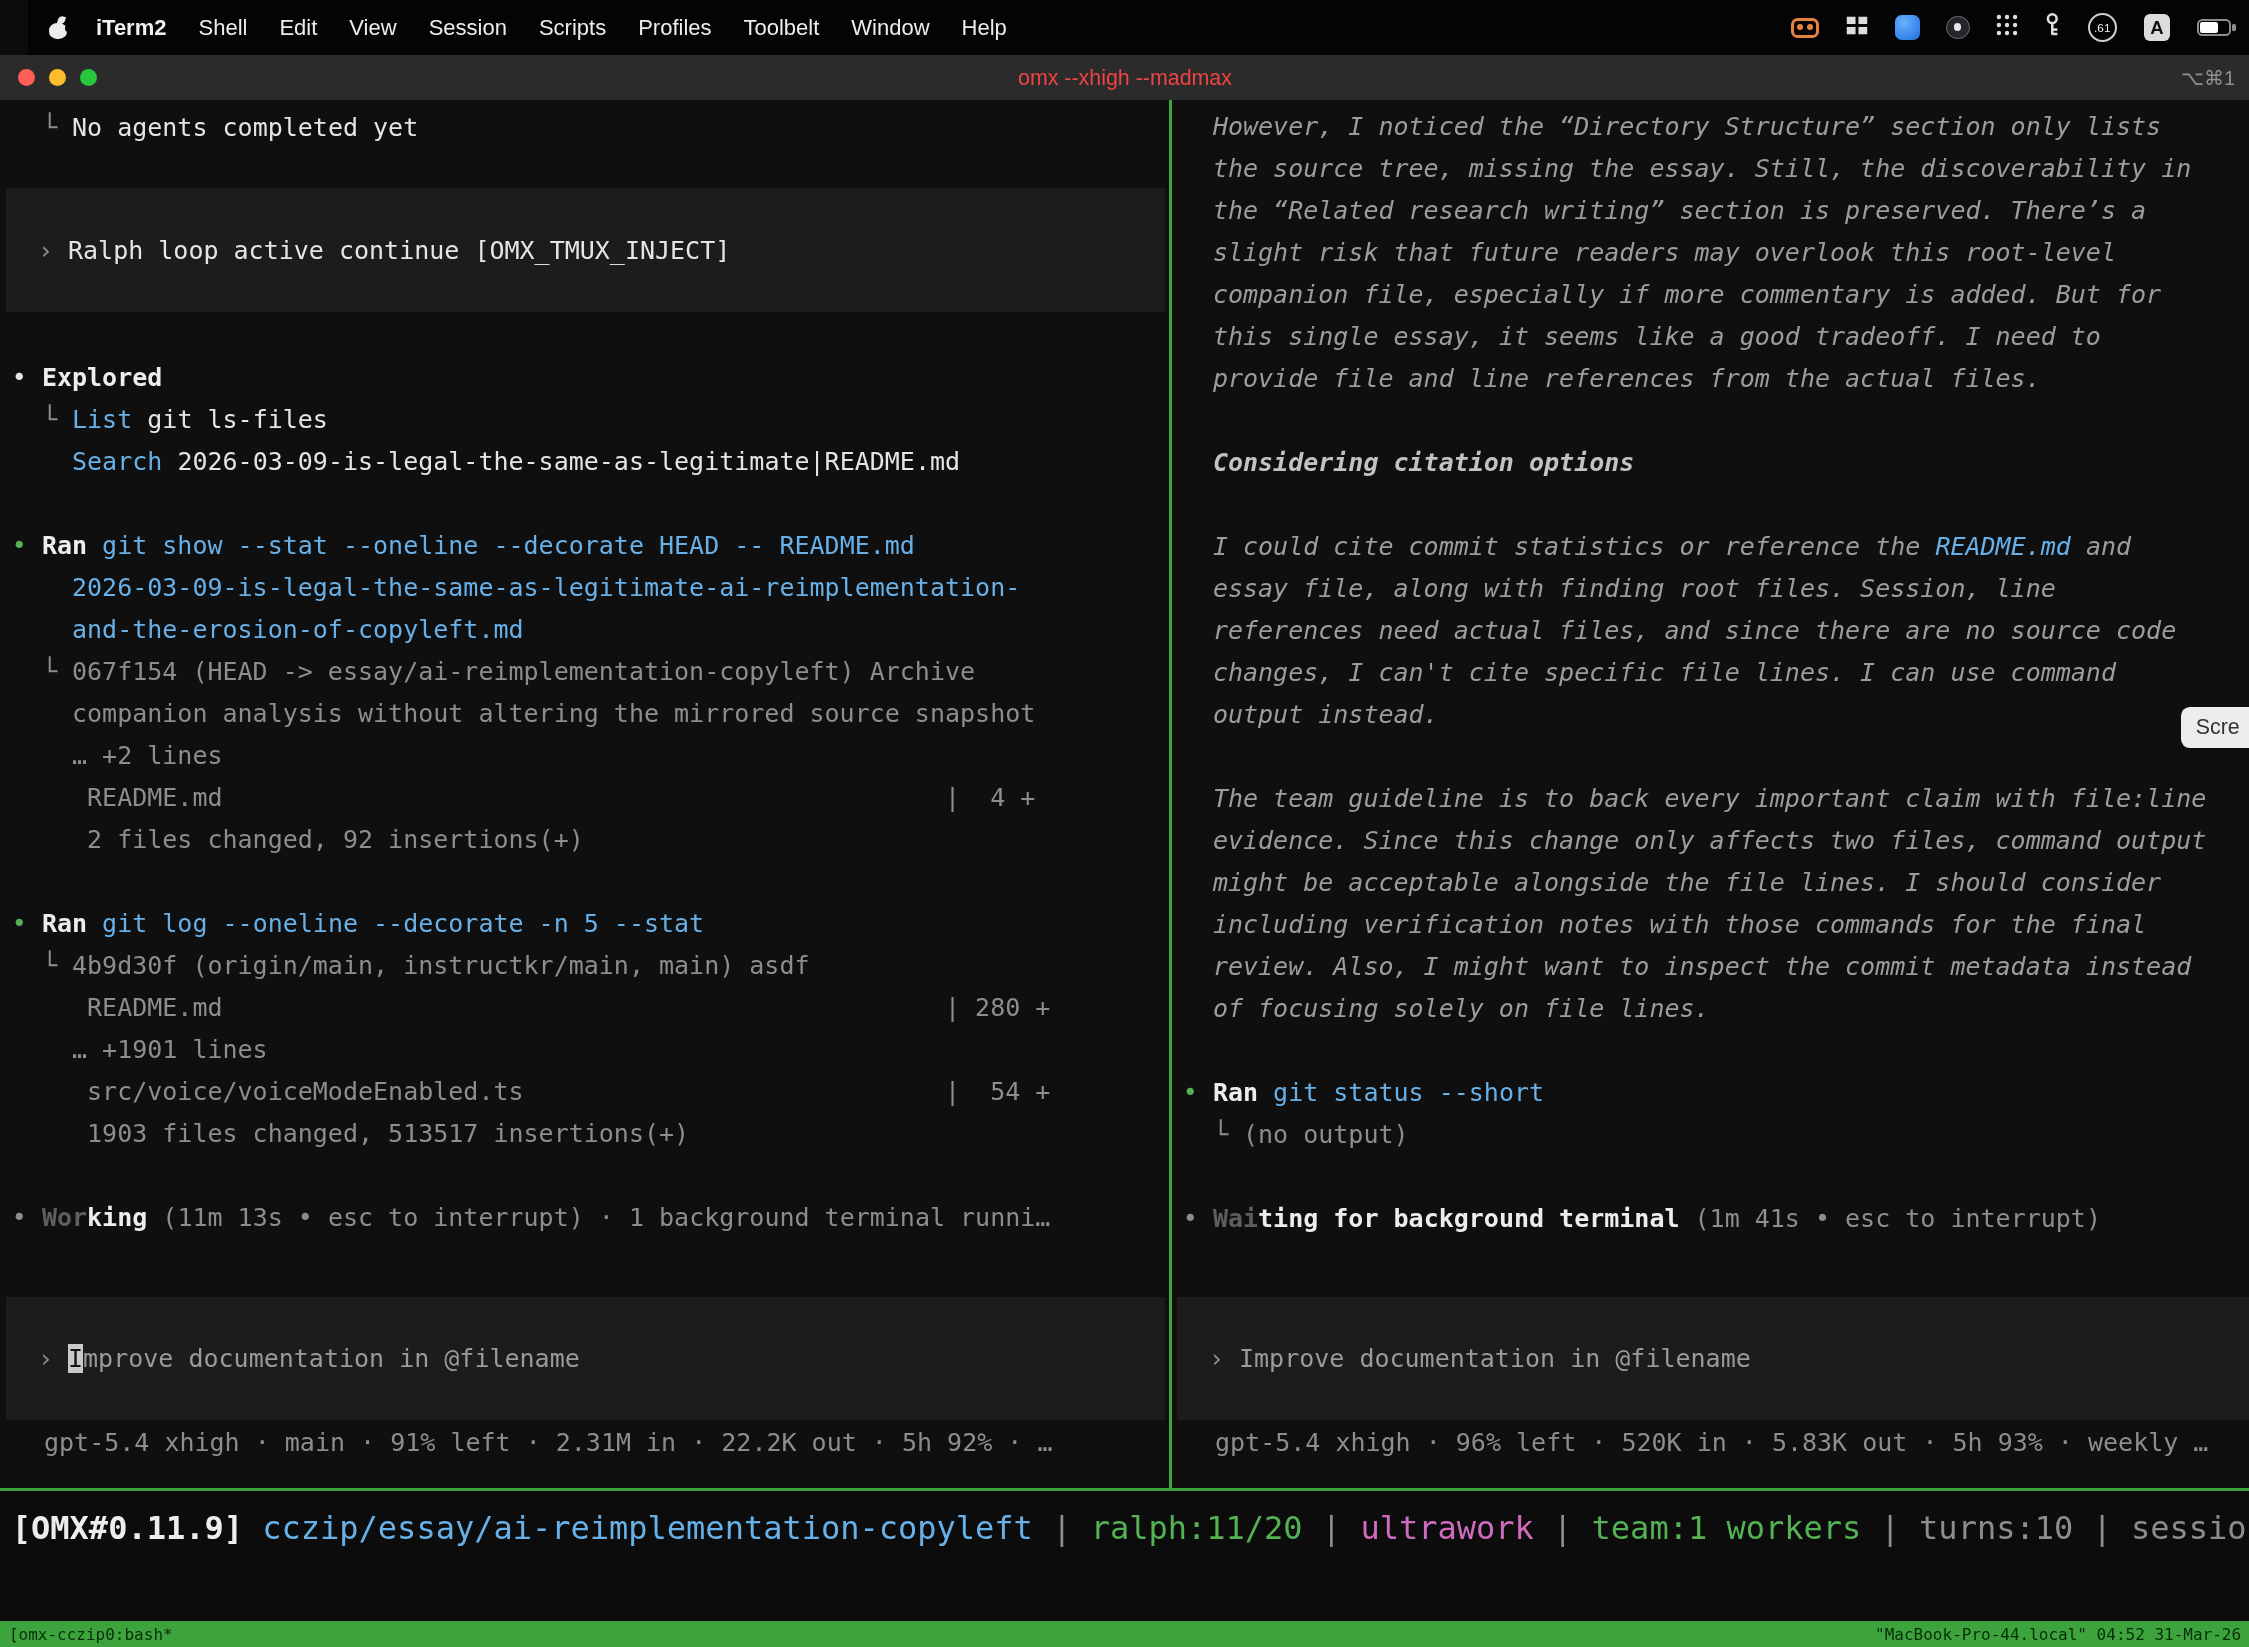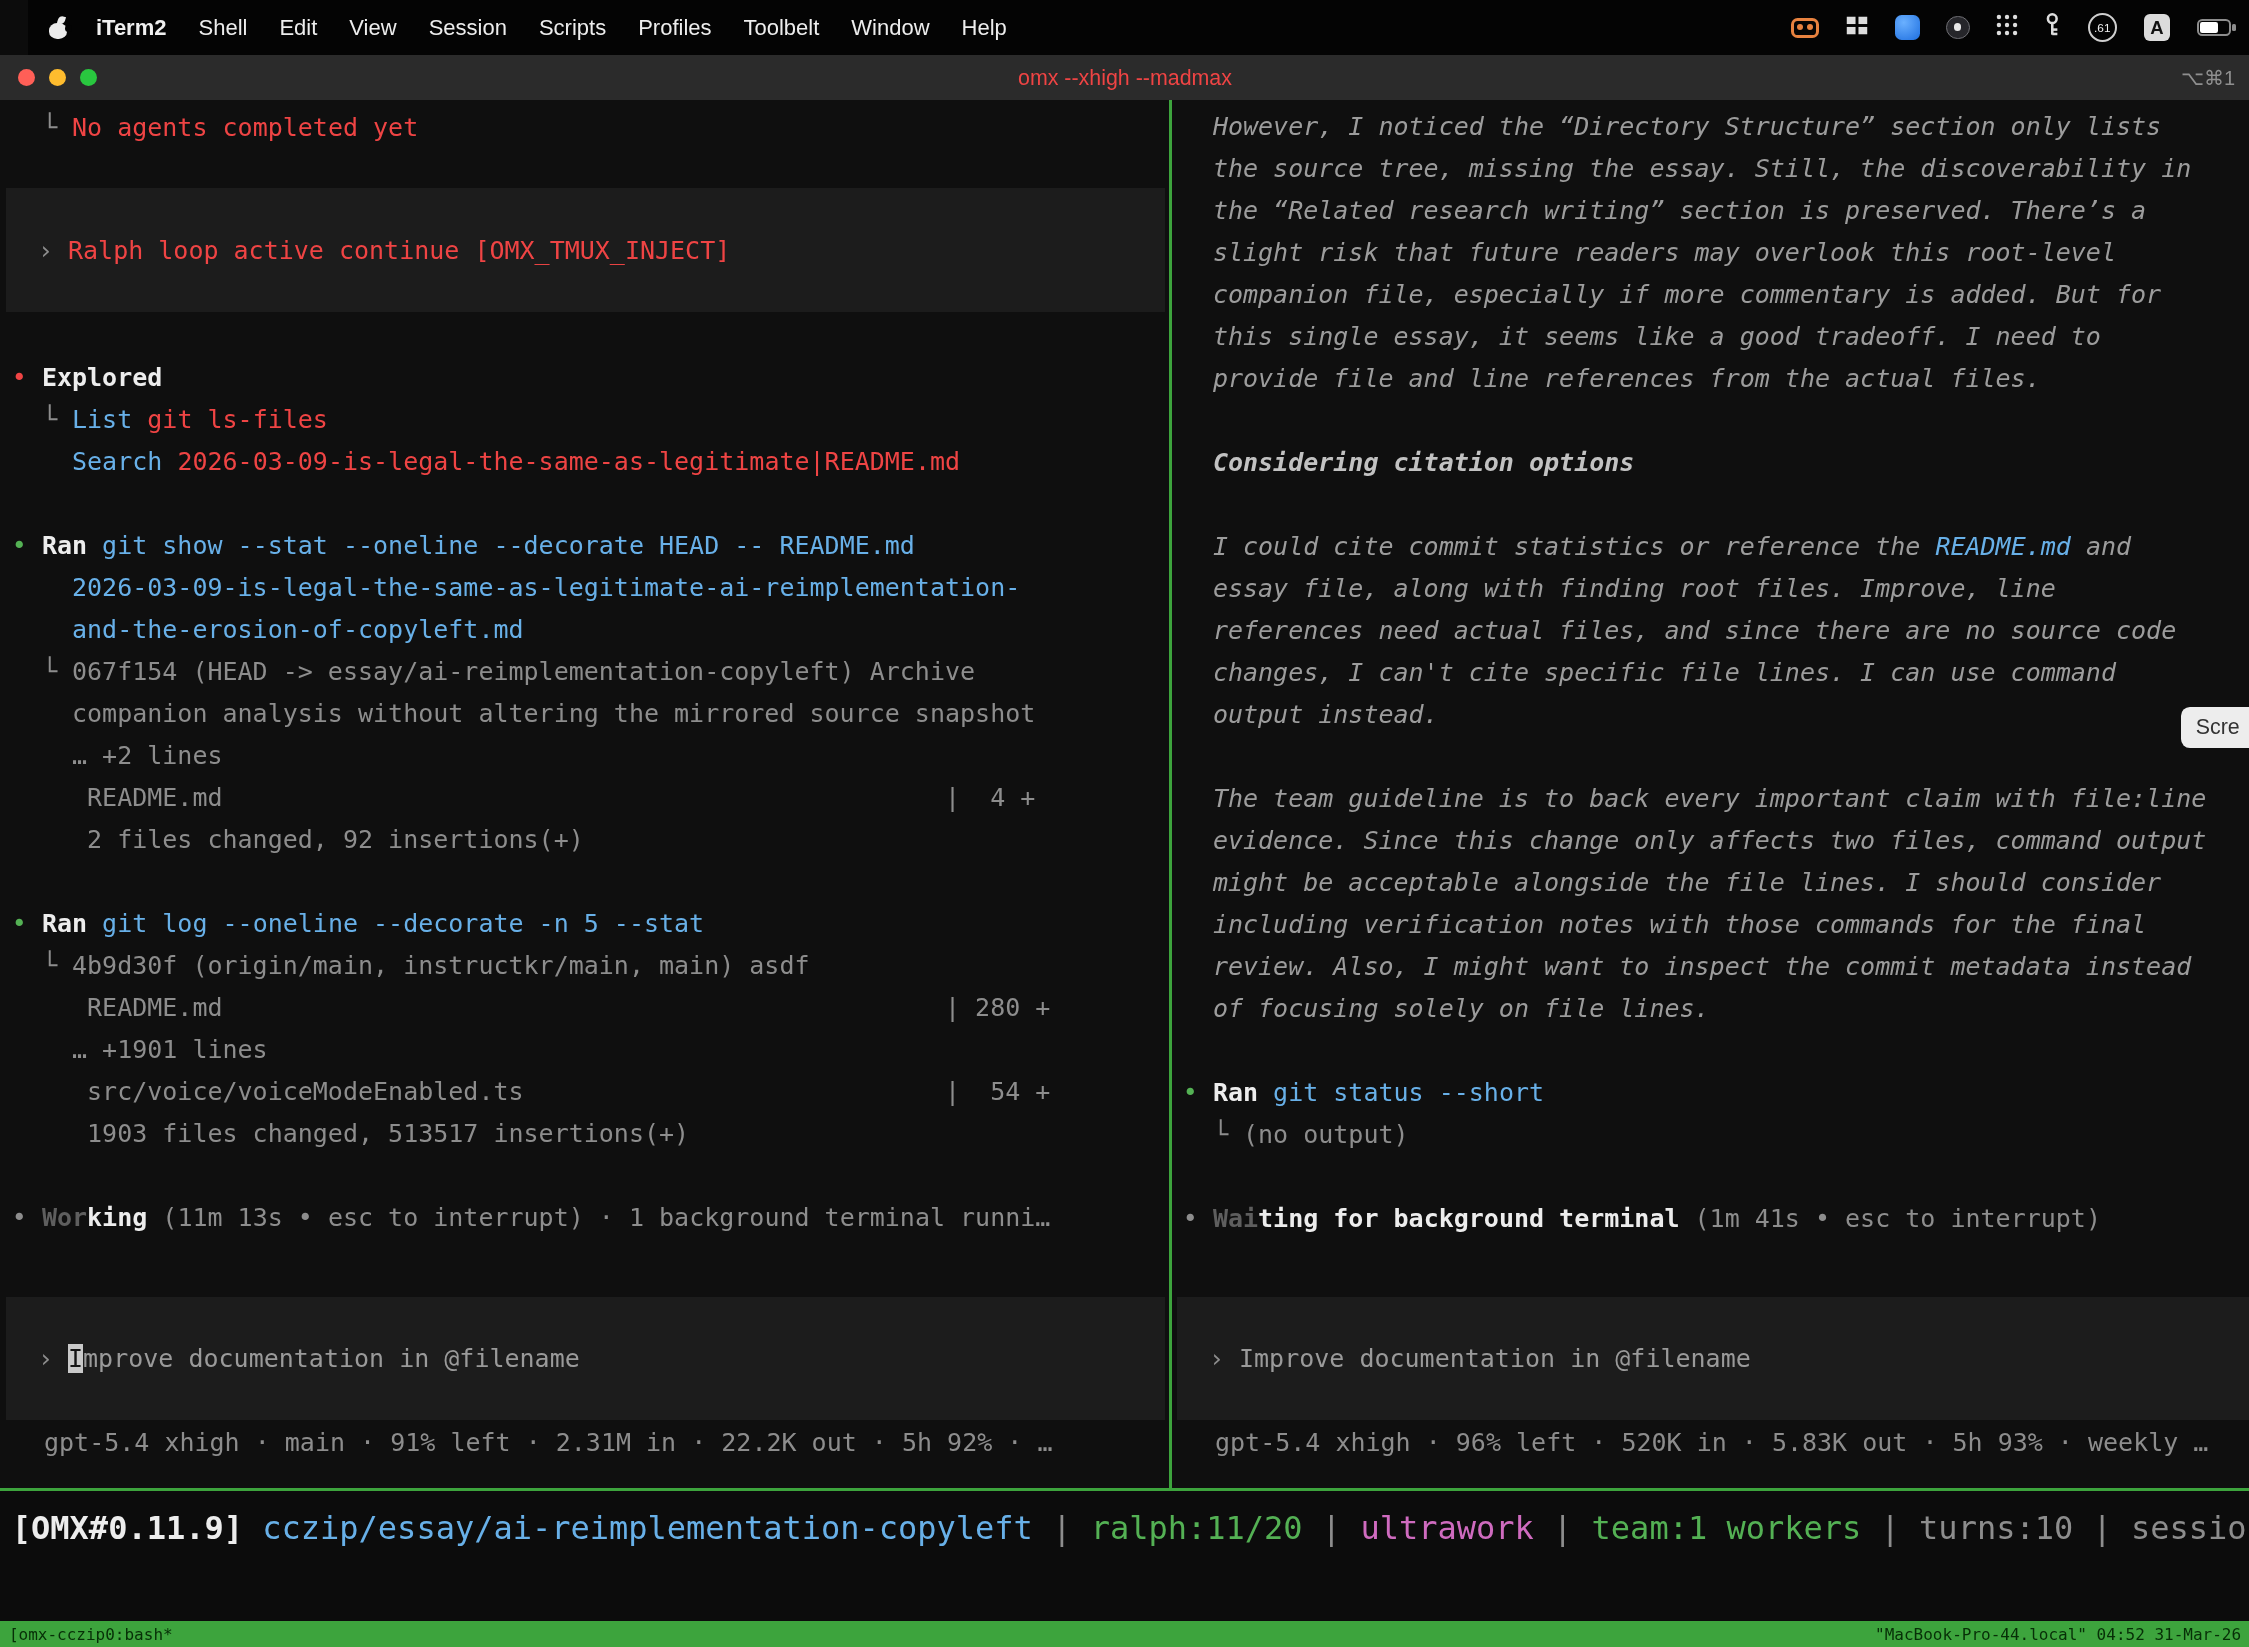--- a/index.html
+++ b/index.html
@@ -54,21 +54,21 @@
   .pane { position:absolute; top:0; height:100%; overflow:hidden; }
   .pane-left  { left:0; width:1169px; padding-left:0; }
   .pane-right { left:1171px; right:0; }
   .vdivider { position:absolute; left:1169px; top:0; width:3px; height:100%; background:#3da43d; }
   .scroll { padding-left:11.8px; }
   #left-top { padding-top:7.4px; }
   #right-lines { padding-top:5.9px; }
   #left-lines { margin-top:45px; }
   .tline { height:42px; line-height:42px; white-space:pre; }
 
-  .fg       { color:#ef4444; }
+  .fg       { color:#e5e5e5; }
   .dim      { color:#8d8d8d; }
   .boldw    { color:#ededed; font-weight:700; }
   .blue     { color:#68b0e8; }
   .green    { color:#54b154; }
   .magenta  { color:#cf6bbf; }
   .ital     { color:#9c9c9c; font-style:italic; }
   .blueital { color:#68b0e8; font-style:italic; }
   .bolditalic { color:#c2c2c2; font-style:italic; font-weight:700; }
   .spindim  { color:#5e5e5e; font-weight:700; }
 
@@ -216,21 +216,21 @@
           <div class="tline"><span class="ital">  the source tree, missing the essay. Still, the discoverability in</span></div>
           <div class="tline"><span class="ital">  the “Related research writing” section is preserved. There’s a</span></div>
           <div class="tline"><span class="ital">  slight risk that future readers may overlook this root-level</span></div>
           <div class="tline"><span class="ital">  companion file, especially if more commentary is added. But for</span></div>
           <div class="tline"><span class="ital">  this single essay, it seems like a good tradeoff. I need to</span></div>
           <div class="tline"><span class="ital">  provide file and line references from the actual files.</span></div>
           <div class="tline">&nbsp;</div>
           <div class="tline"><span class="bolditalic">  Considering citation options</span></div>
           <div class="tline">&nbsp;</div>
           <div class="tline"><span class="ital">  I could cite commit statistics or reference the </span><span class="blueital">README.md</span><span class="ital"> and</span></div>
-          <div class="tline"><span class="ital">  essay file, along with finding root files. Improve, line</span></div>
+          <div class="tline"><span class="ital">  essay file, along with finding root files. Session, line</span></div>
           <div class="tline"><span class="ital">  references need actual files, and since there are no source code</span></div>
           <div class="tline"><span class="ital">  changes, I can't cite specific file lines. I can use command</span></div>
           <div class="tline"><span class="ital">  output instead.</span></div>
           <div class="tline">&nbsp;</div>
           <div class="tline"><span class="ital">  The team guideline is to back every important claim with file:line</span></div>
           <div class="tline"><span class="ital">  evidence. Since this change only affects two files, command output</span></div>
           <div class="tline"><span class="ital">  might be acceptable alongside the file lines. I should consider</span></div>
           <div class="tline"><span class="ital">  including verification notes with those commands for the final</span></div>
           <div class="tline"><span class="ital">  review. Also, I might want to inspect the commit metadata instead</span></div>
           <div class="tline"><span class="ital">  of focusing solely on file lines.</span></div>

